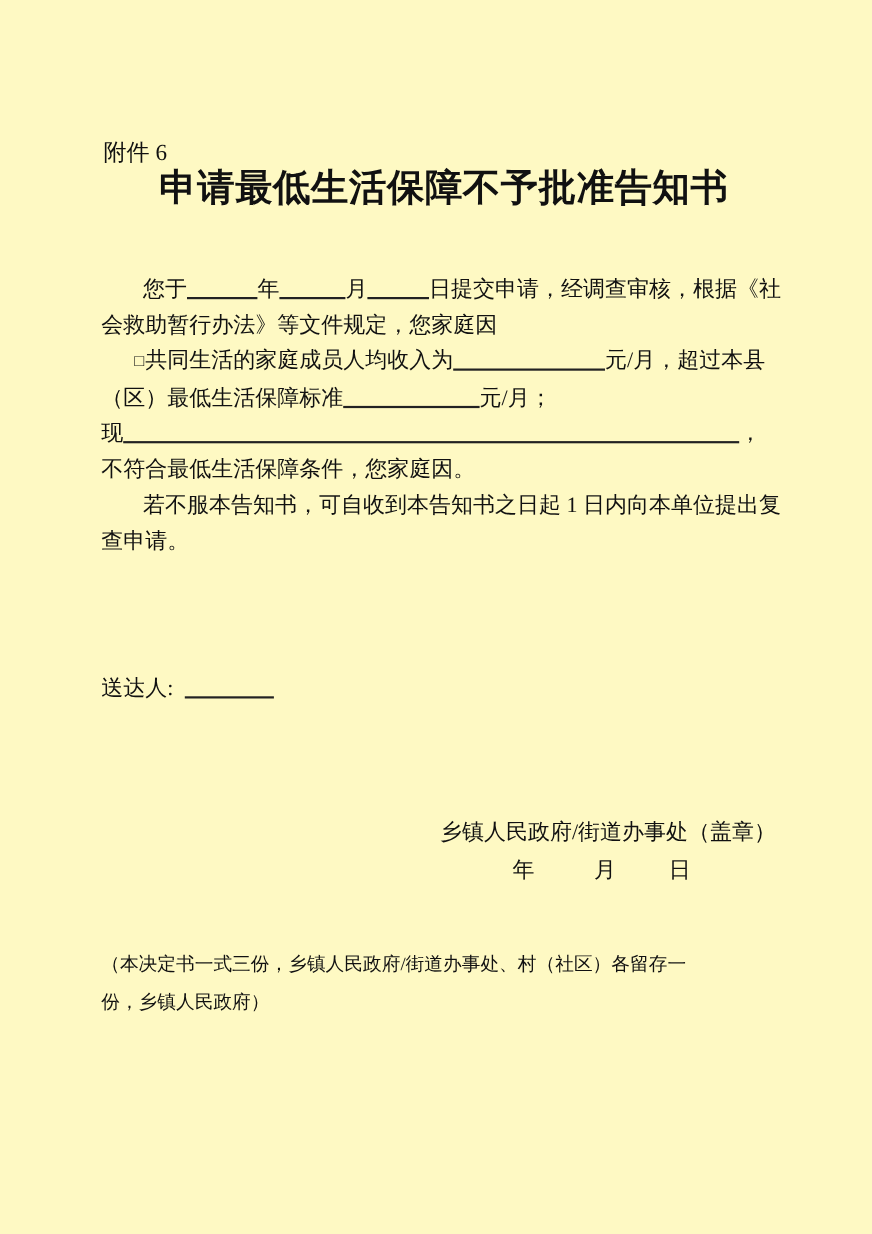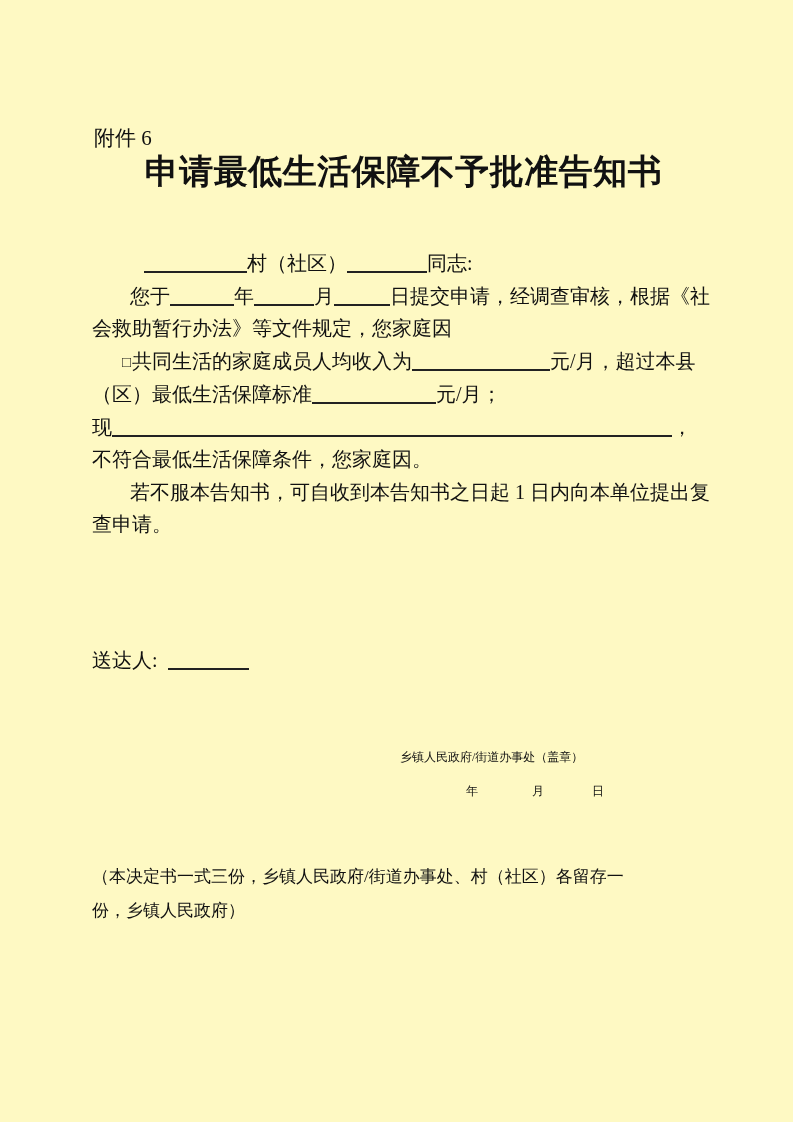--- a/index.html
+++ b/index.html
@@ -62,29 +62,28 @@
     vertical-align: 1px;
     padding-right: 1px;
   }
   .deliverer-block {
     position: absolute;
     left: 92px;
     top: 610px;
     font-size: 20px;
     line-height: 32px;
     white-space: nowrap;
-    margin-top: 34px;
   }
   .deliverer-block .blank { margin-left: 10px; }
   .signature-block {
     position: absolute;
     left: 400px;
     top: 740px;
     width: 300px;
-    font-size: 12px;
+    font-size: 20px;
     line-height: 34px;
   }
   .sig-date { white-space: nowrap; }
   .sig-date .y { margin-left: 66px; }
   .sig-date .m { margin-left: 54px; }
   .sig-date .d { margin-left: 48px; }
   .footnote-block {
     position: absolute;
     left: 92px;
     top: 860px;
@@ -97,23 +96,20 @@
 <body>
 
 <div class="page">
 
   <div class="attachment-label">附件 6</div>
 
   <div class="doc-title">申请最低生活保障不予批准告知书</div>
 
   <div class="body-block">
 
-    <div class="line ind52">
-      <span class="blank w103"></span><span>村（社区）</span><span class="blank w80"></span><span>同志:</span>
-    </div>
 
     <div class="line ind38">
       <span>您于</span><span class="blank w64"></span><span>年</span><span class="blank w60"></span><span>月</span><span class="blank w56"></span><span>日提交申请，经调查审核，根据《社</span>
     </div>
 
     <div class="line">
       <span>会救助暂行办法》等文件规定，您家庭因</span>
     </div>
 
     <div class="line ind30">

